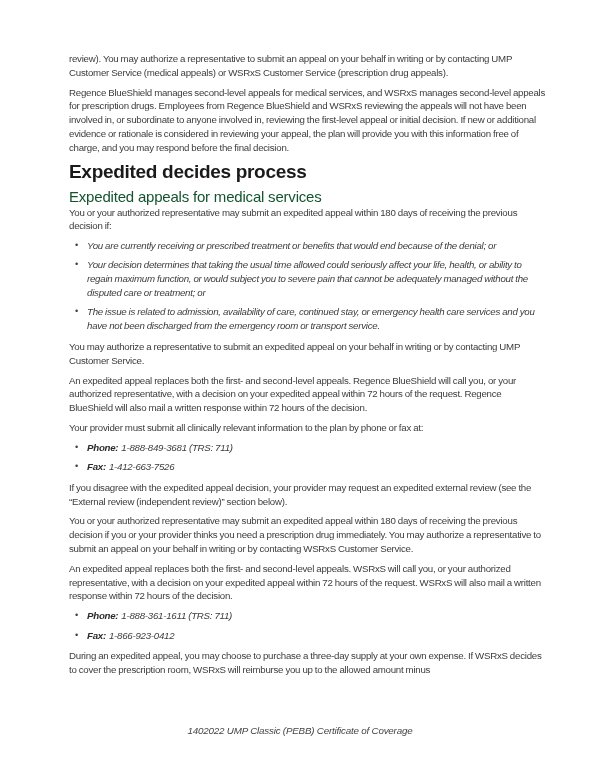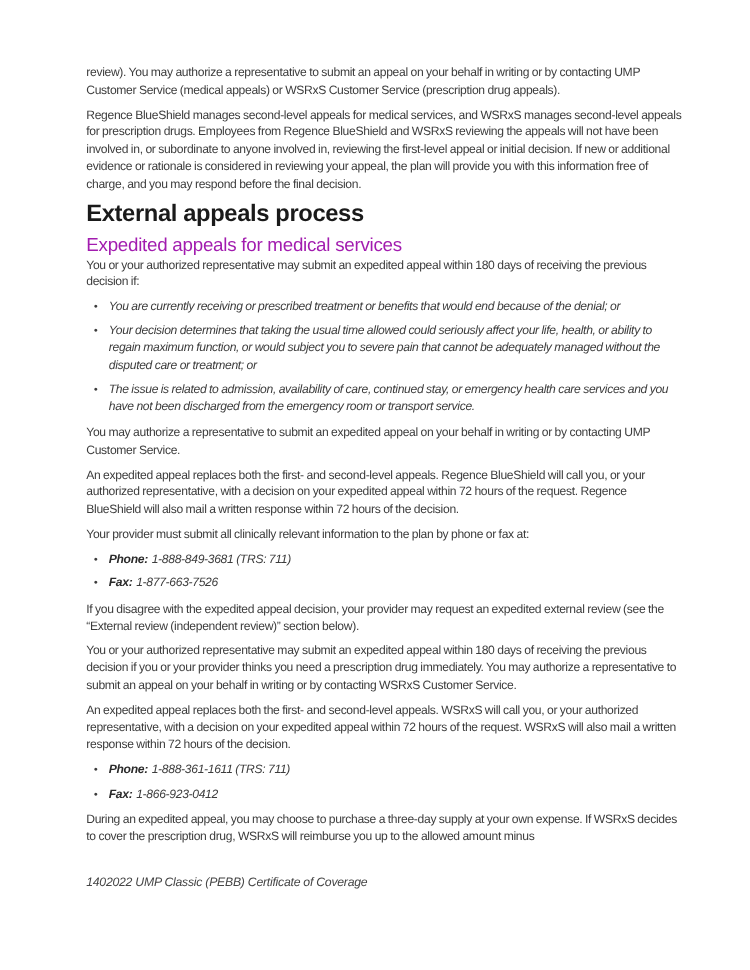--- a/index.html
+++ b/index.html
@@ -29,21 +29,21 @@
     margin: 6px 0 3px 0;
     font-size: 19px;
     font-weight: bold;
     color: #1a1a1a;
     letter-spacing: -0.3px;
   }
   h2.doc-subheading {
     margin: 5px 0 1px 0;
     font-size: 15px;
     font-weight: normal;
-    color: #a21caf;
+    color: #14532d;
     letter-spacing: -0.2px;
   }
   ul.bullet-list {
     list-style: none;
     margin: 2px 0 7px 0;
     padding: 0;
     font-style: italic;
   }
   ul.bullet-list li {
     position: relative;
@@ -62,70 +62,70 @@
     font-size: 9px;
     color: #3c3c3c;
   }
   .contact-label {
     font-weight: bold;
     color: #2b2b2b;
     margin-right: 3px;
   }
   .page-footer {
     position: absolute;
-    top: 701px;
+    top: 725px;
     left: 69px;
     right: 69px;
     display: flex;
-    justify-content: flex-start;
+    justify-content: center;
     align-items: baseline;
     font-size: 9.8px;
     font-style: italic;
     color: #454545;
     letter-spacing: -0.2px;
   }
 </style>
 </head>
 <body>
 
 <div class="page">
 
   <p class="body">review). You may authorize a representative to submit an appeal on your behalf in writing or by contacting UMP Customer Service (medical appeals) or WSRxS Customer Service (prescription drug appeals).</p>
   <p class="body">Regence BlueShield manages second-level appeals for medical services, and WSRxS manages second-level appeals for prescription drugs. Employees from Regence BlueShield and WSRxS reviewing the appeals will not have been involved in, or subordinate to anyone involved in, reviewing the first-level appeal or initial decision. If new or additional evidence or rationale is considered in reviewing your appeal, the plan will provide you with this information free of charge, and you may respond before the final decision.</p>
 
-  <h1 class="doc-heading">External appeals process</h1>
+  <h1 class="doc-heading">Expedited decides process</h1>
 
   <h2 class="doc-subheading">Expedited appeals for medical services</h2>
   <p class="body">You or your authorized representative may submit an expedited appeal within 180 days of receiving the previous decision if:</p>
 
   <ul class="bullet-list">
     <li>You are currently receiving or prescribed treatment or benefits that would end because of the denial; or</li>
     <li>Your decision determines that taking the usual time allowed could seriously affect your life, health, or ability to regain maximum function, or would subject you to severe pain that cannot be adequately managed without the disputed care or treatment; or</li>
     <li>The issue is related to admission, availability of care, continued stay, or emergency health care services and you have not been discharged from the emergency room or transport service.</li>
   </ul>
 
   <p class="body">You may authorize a representative to submit an expedited appeal on your behalf in writing or by contacting UMP Customer Service.</p>
   <p class="body">An expedited appeal replaces both the first- and second-level appeals. Regence BlueShield will call you, or your authorized representative, with a decision on your expedited appeal within 72 hours of the request. Regence BlueShield will also mail a written response within 72 hours of the decision.</p>
   <p class="body">Your provider must submit all clinically relevant information to the plan by phone or fax at:</p>
 
   <ul class="bullet-list">
     <li><span class="contact-label">Phone:</span><span>1-888-849-3681 (TRS: 711)</span></li>
-    <li><span class="contact-label">Fax:</span><span>1-877-663-7526</span></li>
+    <li><span class="contact-label">Fax:</span><span>1-412-663-7526</span></li>
   </ul>
 
   <p class="body">If you disagree with the expedited appeal decision, your provider may request an expedited external review (see the “External review (independent review)” section below).</p>
 
   <p class="body">You or your authorized representative may submit an expedited appeal within 180 days of receiving the previous decision if you or your provider thinks you need a prescription drug immediately. You may authorize a representative to submit an appeal on your behalf in writing or by contacting WSRxS Customer Service.</p>
   <p class="body">An expedited appeal replaces both the first- and second-level appeals. WSRxS will call you, or your authorized representative, with a decision on your expedited appeal within 72 hours of the request. WSRxS will also mail a written response within 72 hours of the decision.</p>
 
   <ul class="bullet-list">
     <li><span class="contact-label">Phone:</span><span>1-888-361-1611 (TRS: 711)</span></li>
     <li><span class="contact-label">Fax:</span><span>1-866-923-0412</span></li>
   </ul>
 
-  <p class="body">During an expedited appeal, you may choose to purchase a three-day supply at your own expense. If WSRxS decides to cover the prescription drug, WSRxS will reimburse you up to the allowed amount minus</p>
+  <p class="body">During an expedited appeal, you may choose to purchase a three-day supply at your own expense. If WSRxS decides to cover the prescription room, WSRxS will reimburse you up to the allowed amount minus</p>
 
   <div class="page-footer">
     <span>140</span>
     <span>2022 UMP Classic (PEBB) Certificate of Coverage</span>
   </div>
 
 </div>
 
 </body></html>

